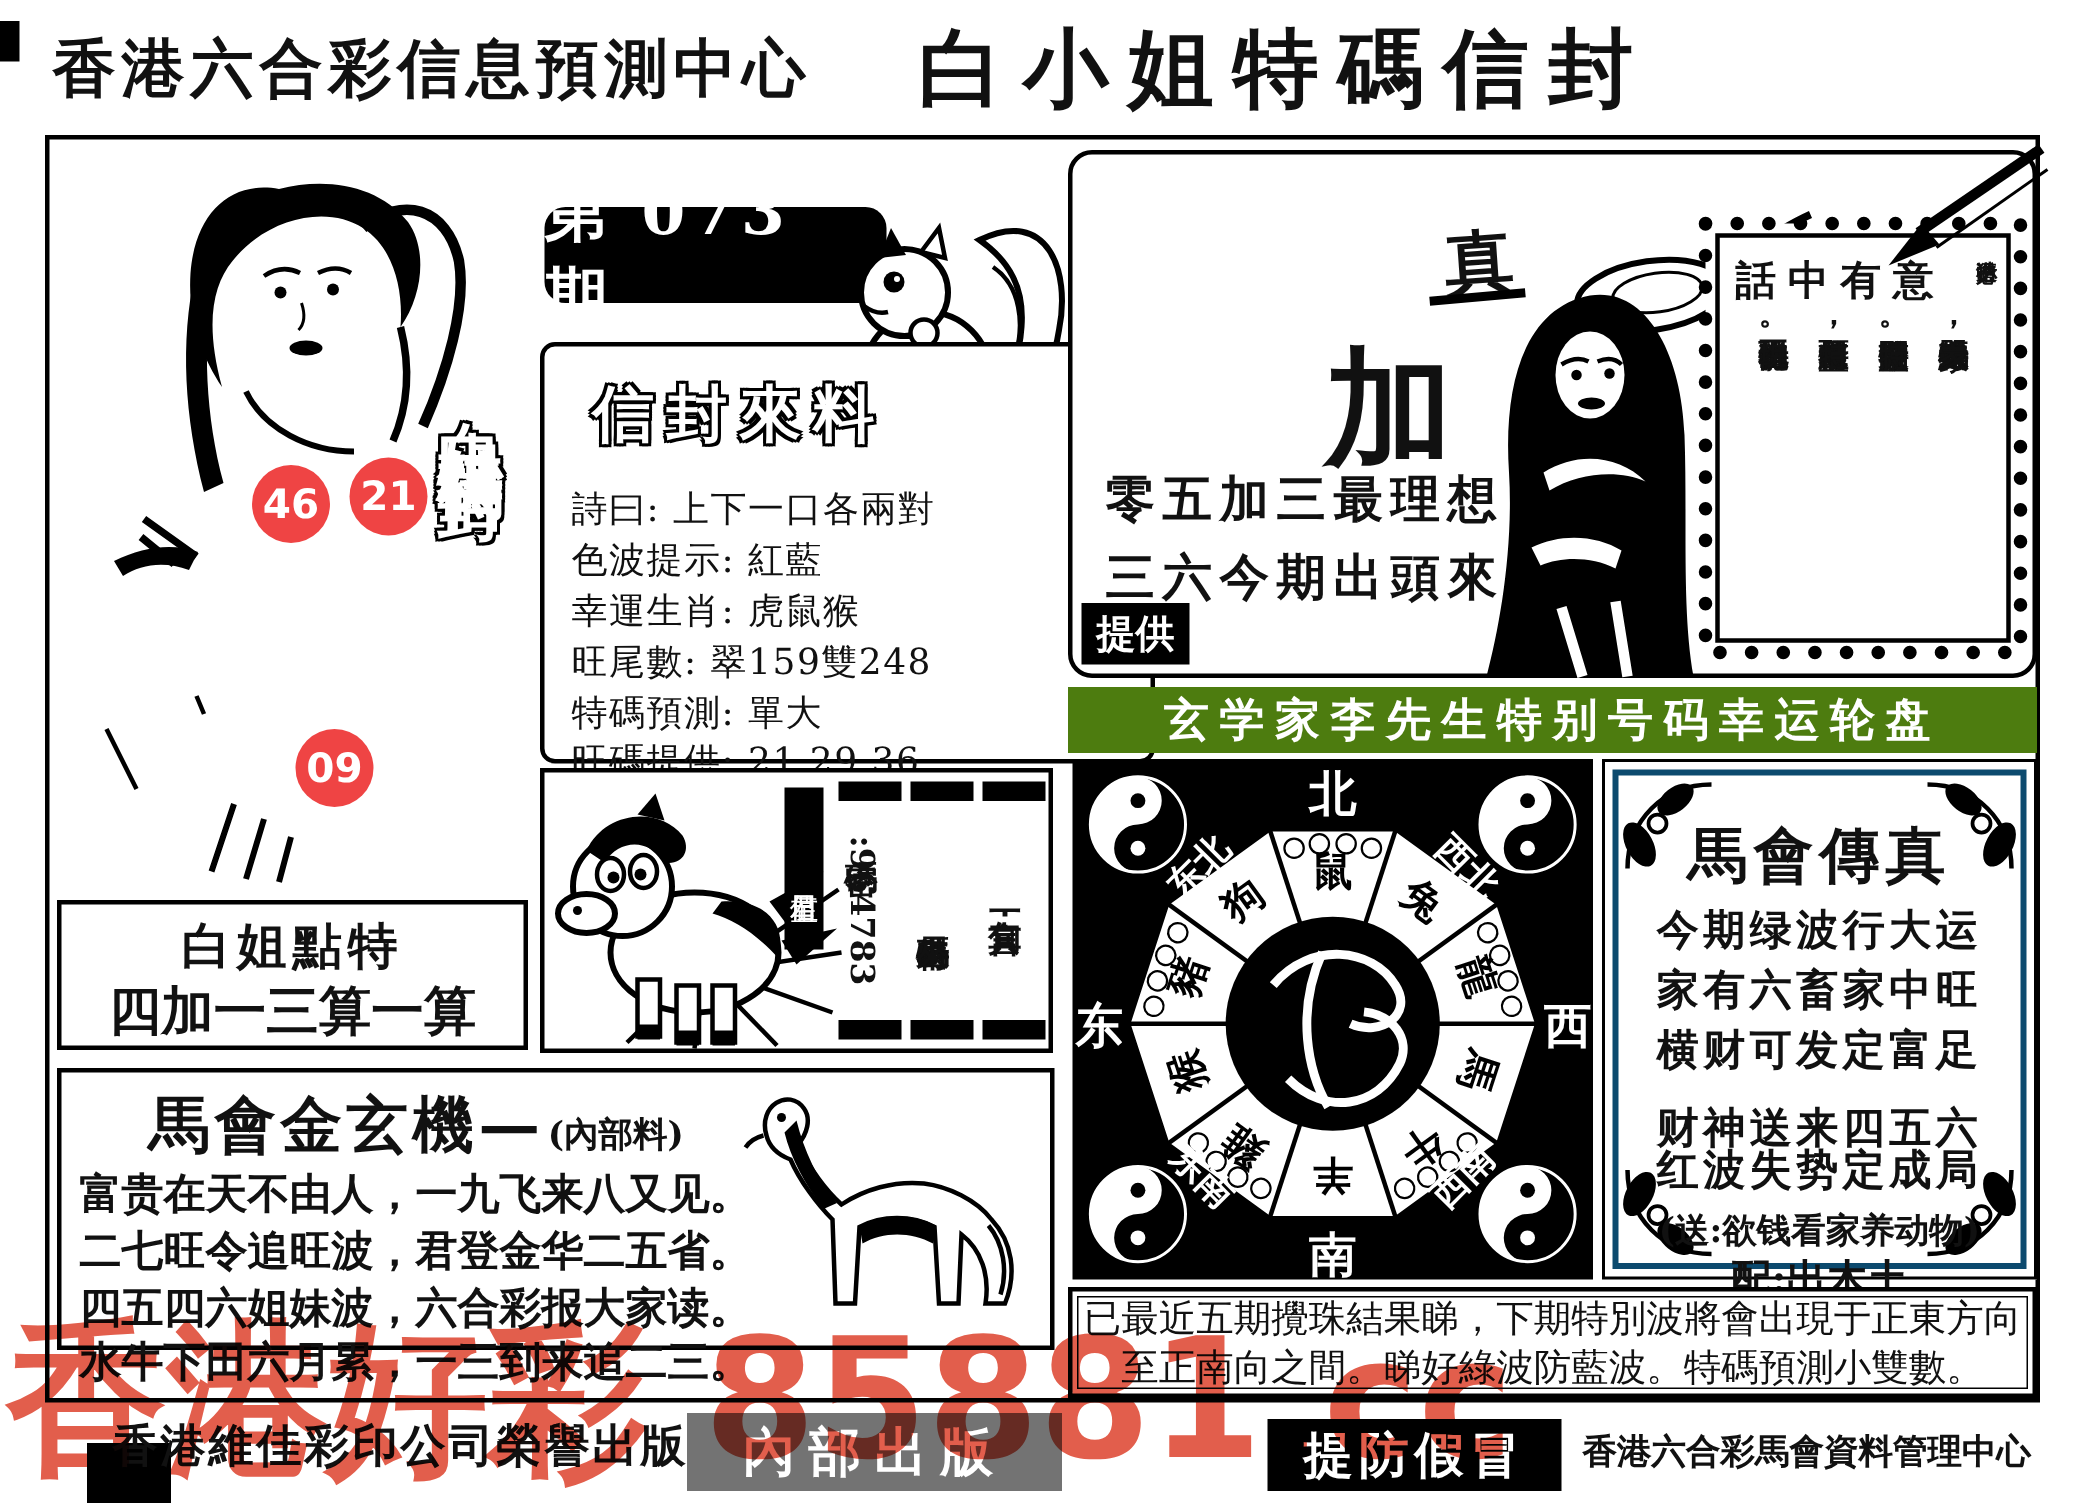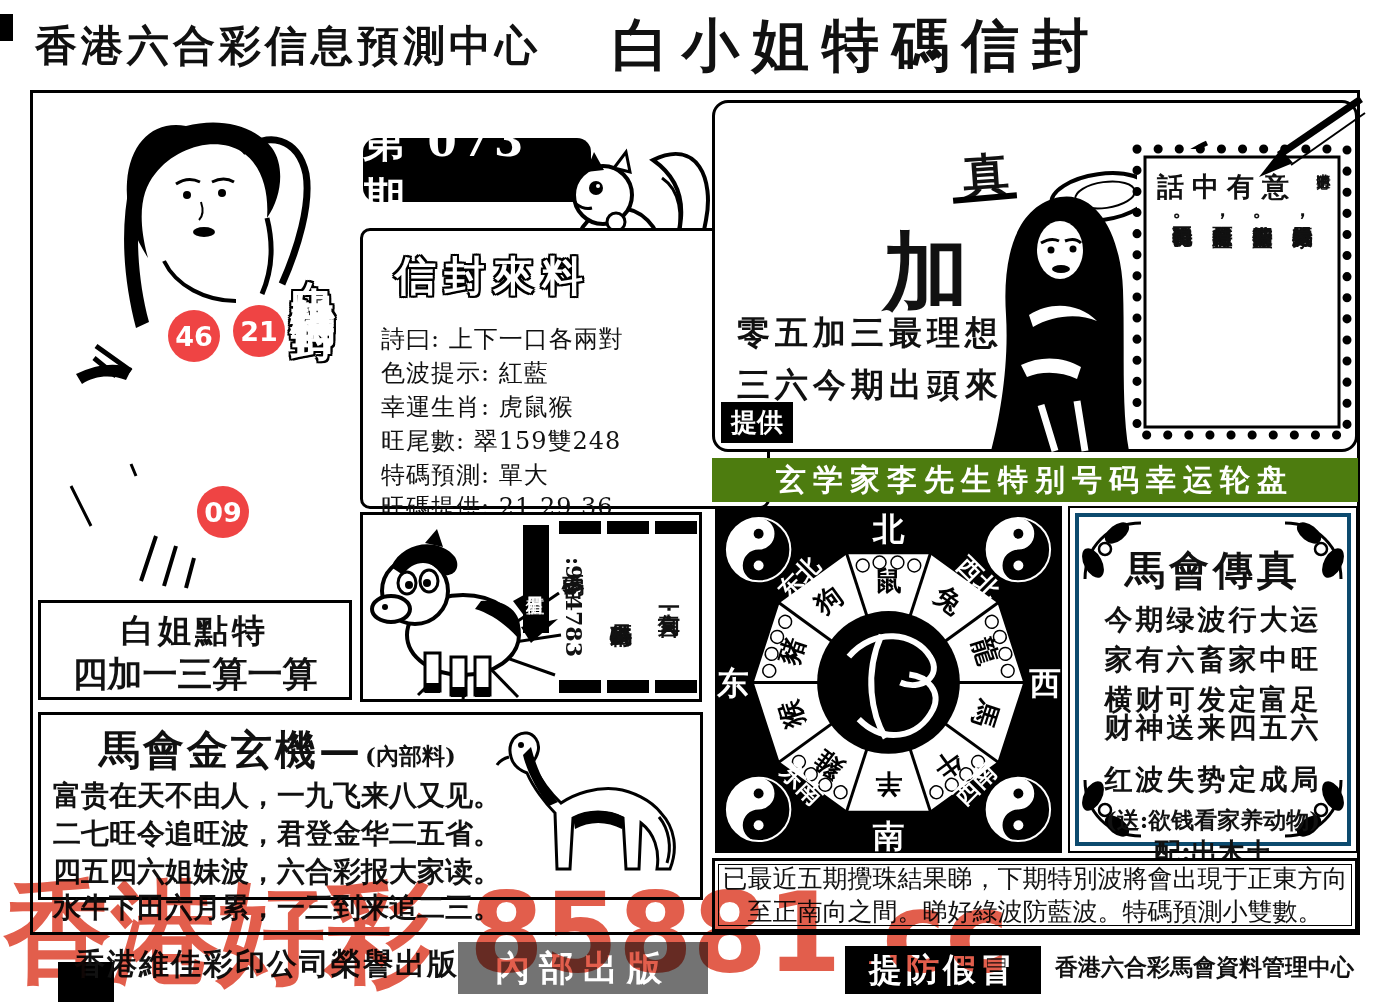--- a/index.html
+++ b/index.html
@@ -409,21 +409,21 @@
       <svg class="flourish" id="fl-br" viewBox="0 0 64 64">
         <path d="M4,60 C4,28 28,4 60,4" fill="none" stroke="#000" stroke-width="3"></path>
         <ellipse cx="12" cy="44" rx="9" ry="16" transform="rotate(-28 12 44)" fill="#000"></ellipse>
         <ellipse cx="36" cy="14" rx="14" ry="8" transform="rotate(-38 36 14)" fill="#000"></ellipse>
         <circle cx="24" cy="30" r="6" fill="none" stroke="#000" stroke-width="2.5"></circle>
       </svg>
       <div id="fax-title">馬會傳真</div>
       <div class="fax-line" style="top:84px">今期绿波行大运</div>
       <div class="fax-line" style="top:124px">家有六畜家中旺</div>
       <div class="fax-line" style="top:164px">横财可发定富足</div>
-      <div class="fax-line" style="top:192px">财神送来四五六</div>
+      <div class="fax-line" style="top:216px">财神送来四五六</div>
       <div class="fax-line" style="top:244px">红波失势定成局</div>
       <div id="fax-gift">(送:欲钱看家养动物)</div>
       <div id="fax-match">配:出木土</div>
     </div>
   </div>
 
   <div class="box" id="note-box">
     <div id="note-inner">
       <div class="note-line">已最近五期攪珠結果睇，下期特別波將會出現于正東方向</div>
       <div class="note-line">至正南向之間。睇好綠波防藍波。特碼預測小雙數。</div>

